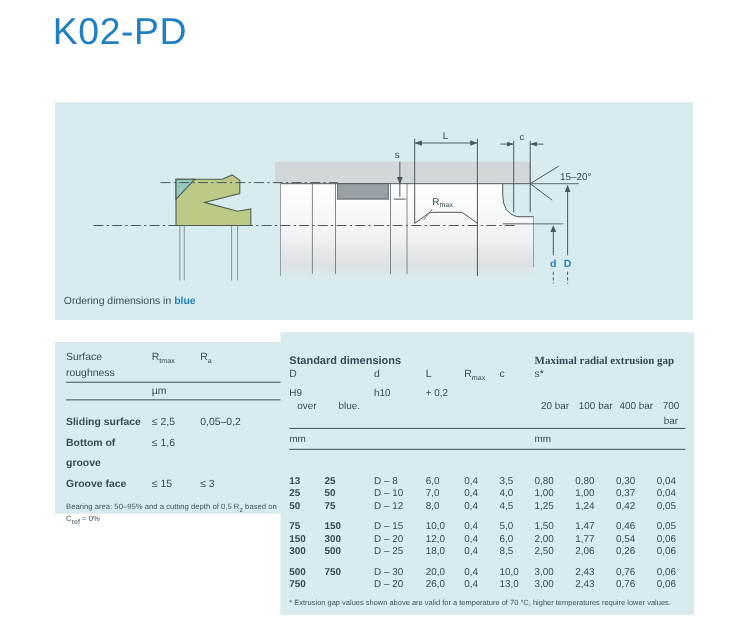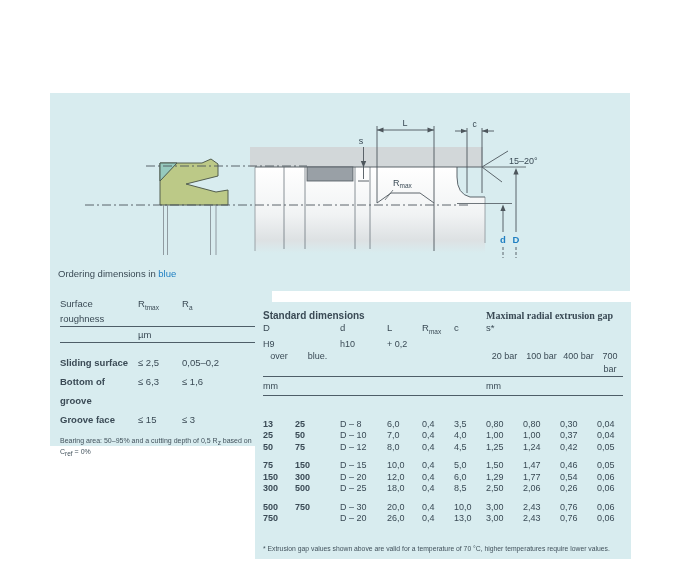--- a/index.html
+++ b/index.html
@@ -3,36 +3,36 @@
 <meta charset="utf-8">
 <style>
   html,body{margin:0;padding:0;background:#ffffff;}
   .page{position:relative;width:680px;height:584px;background:#ffffff;
         font-family:"Liberation Sans", sans-serif;color:#3a4a55;overflow:hidden;}
   .title{position:absolute;left:48px;top:10px;font-size:34px;font-weight:400;
          letter-spacing:0.5px;color:#1f7fc2;margin:0;}
   .panel{position:absolute;background:#d8ecef;}
   .drawing-panel{left:50px;top:93px;width:580px;height:198px;}
   .caption{position:absolute;left:8px;bottom:12px;font-size:9.5px;color:#3a4a55;}
-  .caption .hl{color:#1f7fc2;font-weight:normal;}
+  .caption .hl{color:#1f7fc2;font-weight:bold;}
   
-  .rough-panel{left:50px;top:290px;width:222px;height:156px;font-size:9.5px;}
+  .rough-panel{left:50px;top:311px;width:222px;height:156px;font-size:9.5px;}
   .rough-inner{padding:6px 10px 0 10px;}
   .rgrid{display:grid;grid-template-columns:78px 44px 1fr;}
   .r-head{line-height:15px;}
   .rule{border-top:1px solid #4e5e68;height:0;}
   .r-unit{line-height:15px;}
   .r-rows{margin-top:10px;}
   .r-row{line-height:19px;}
   .r-row .lbl{font-weight:bold;}
   sub{font-size:6.5px;}
   .footnote{font-size:7px;line-height:8.5px;color:#42525c;margin-top:8px;}
   
   .dims-panel{left:255px;top:302px;width:376px;height:257px;font-size:9px;}
-  .dims-inner{padding:7px 8px 0 8px;}
+  .dims-inner{padding:20px 8px 0 8px;}
   .dgrid{display:grid;grid-template-columns:32px 45px 47px 35px 32px 32px 37px 37px 37px 1fr;}
   .dh1{line-height:13px;font-size:10px;font-weight:bold;}
   .dh1 .gl{grid-column:1 / span 6;}
   .dh1 .gr{grid-column:7 / span 4;font-family:Liberation Serif, serif;}
   .dh2{line-height:12px;font-size:9.5px;}
   .dh3{line-height:12px;font-size:9px;}
   .dh4{line-height:13px;font-size:9px;text-align:center;}
   .mm-row{line-height:18px;font-size:9px;}
   .drow{line-height:11.5px;}
   .drow .b{font-weight:bold;}
@@ -43,20 +43,21 @@
   .c7{grid-column:7;} .c8{grid-column:8;} .c9{grid-column:9;} .c10{grid-column:10;}
   
   svg text{font-family:"Liberation Sans", sans-serif;fill:#3a4a55;}
   .blue-dim{fill:#1f7fc2;font-weight:bold;}
 </style>
 </head>
 <body>
 
 <div class="page">
 
+  <h1 class="title">K02-PD</h1>
 
   <div class="panel drawing-panel">
     <svg width="580" height="198" viewBox="0 0 580 198">
       <defs>
         <linearGradient id="gRod" x1="0" y1="0" x2="0" y2="1">
           <stop offset="0" stop-color="#ffffff"></stop>
           <stop offset="0.55" stop-color="#f1f3f4"></stop>
           <stop offset="0.85" stop-color="#dde1e3"></stop>
           <stop offset="1" stop-color="#d8ecef"></stop>
         </linearGradient>
@@ -160,21 +161,20 @@
       </div>
       <div class="rule"></div>
       <div class="r-rows">
         <div class="rgrid r-row">
           <span class="lbl">Sliding surface</span>
           <span>≤ 2,5</span>
           <span>0,05–0,2</span>
         </div>
         <div class="rgrid r-row">
           <span class="lbl">Bottom of groove</span>
-          <span>≤ 6,3</span>
           <span>≤ 1,6</span>
         </div>
         <div class="rgrid r-row">
           <span class="lbl">Groove face</span>
           <span>≤ 15</span>
           <span>≤ 3</span>
         </div>
       </div>
       <div class="footnote">
         <span>Bearing area: 50–95% and a cutting depth of 0,5 R</span><sub>z</sub><span> based on C</span><sub>ref</sub><span> = 0%</span>
@@ -266,21 +266,21 @@
           <span>0,46</span>
           <span>0,05</span>
       </div>
       <div class="dgrid drow">
         <span class="b">150</span>
           <span class="b">300</span>
           <span>D – 20</span>
           <span>12,0</span>
           <span>0,4</span>
           <span>6,0</span>
-          <span>1,29</span>
+          <span>2,00</span>
           <span>1,77</span>
           <span>0,54</span>
           <span>0,06</span>
       </div>
       <div class="dgrid drow">
         <span class="b">300</span>
           <span class="b">500</span>
           <span>D – 25</span>
           <span>18,0</span>
           <span>0,4</span>

